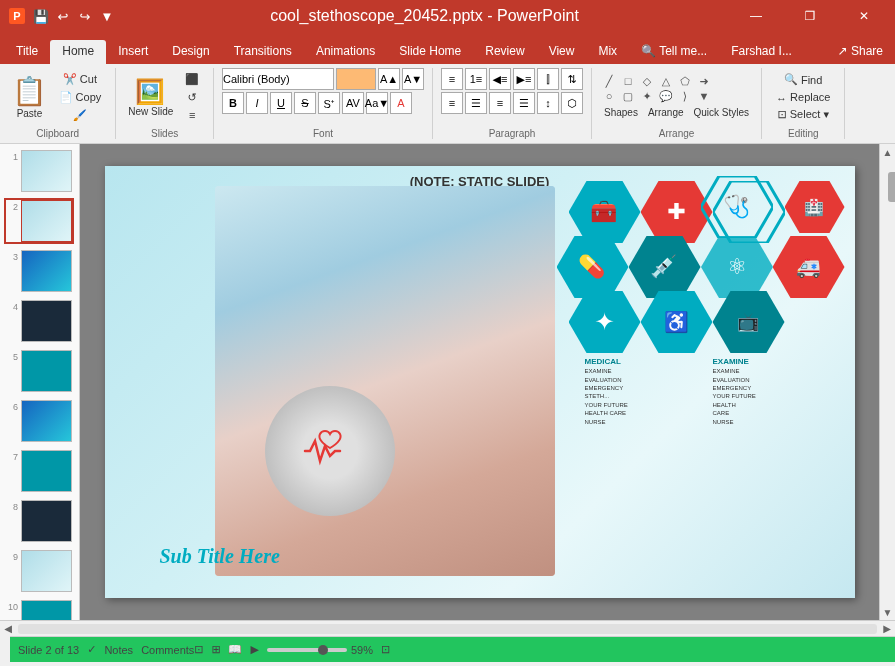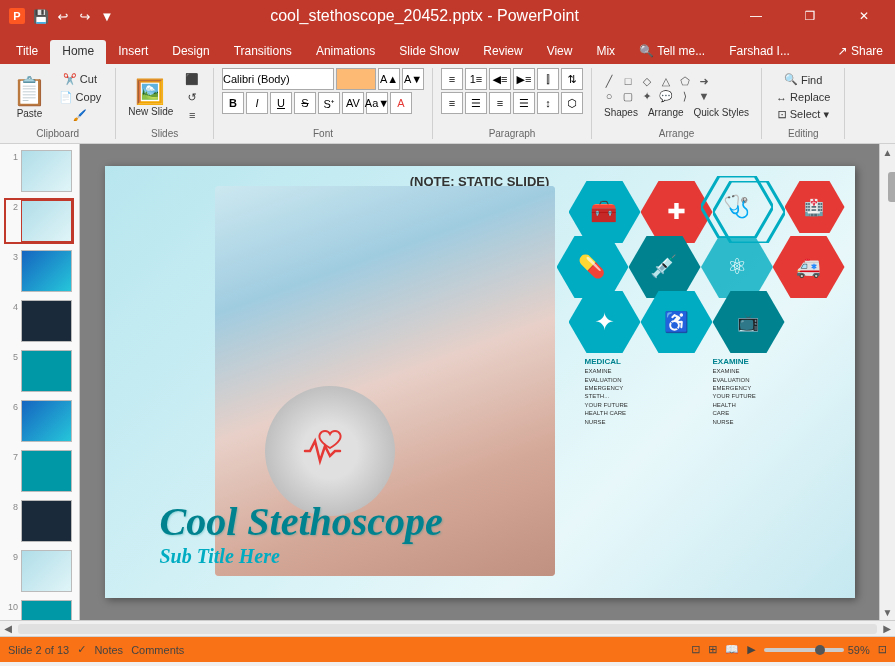--- a/index.html
+++ b/index.html
@@ -236,28 +236,28 @@
       flex: 1;
       height: 10px;
       background: #e0e0e0;
       margin: 0 2px;
       border-radius: 3px;
     }
 
     
     .status-bar {
       height: 26px;
-      background: #f97316;
+      background: #22c55e;
       border-top: 1px solid #d0d0d0;
       display: flex;
       align-items: center;
-      justify-content: space-between;
       padding: 0 8px;
       font-size: 11px;
       color: #444;
+      margin-left: 10px;
     }
     .status-left { display: flex; align-items: center; gap: 8px; }
     .status-right { display: flex; align-items: center; gap: 8px; }
     .zoom-area { display: flex; align-items: center; gap: 4px; }
     .zoom-slider {
       width: 80px;
       height: 4px;
       background: #ccc;
       border-radius: 2px;
       position: relative;
@@ -351,21 +351,21 @@
   </div>
 </div>
 
 <div class="ribbon-tabs">
   <div class="ribbon-tab">Title</div>
   <div class="ribbon-tab active">Home</div>
   <div class="ribbon-tab">Insert</div>
   <div class="ribbon-tab">Design</div>
   <div class="ribbon-tab">Transitions</div>
   <div class="ribbon-tab">Animations</div>
-  <div class="ribbon-tab">Slide Show</div>
+  <div class="ribbon-tab">Slide Home</div>
   <div class="ribbon-tab">Review</div>
   <div class="ribbon-tab">View</div>
   <div class="ribbon-tab">Mix</div>
   <div class="ribbon-tab">🔍 Tell me...</div>
   <div class="ribbon-tab">Farshad I...</div>
   <div class="ribbon-tab" style="margin-left:auto;">↗ Share</div>
 </div>
 
 <div class="ribbon">
 
@@ -602,21 +602,20 @@
 
         <div style="position:absolute;left:144px;top:0px;width:72px;height:62px;background:transparent;">
           <svg viewBox="0 0 72 62" width="72" height="62">
             <polygon points="18,0 54,0 72,31 54,62 18,62 0,31" fill="none" stroke="#00acc1" stroke-width="3"></polygon>
             <text x="36" y="38" text-anchor="middle" font-size="22" fill="#00838f">🩺</text>
           </svg>
         </div>
       </div>
 
       <div style="position:absolute;bottom:30px;left:55px;text-align:left;">
-        <div style="font-size:40px;font-weight:bold;color:#00838f;font-style:italic;font-family:Georgia,serif;text-shadow:1px 1px 2px rgba(0,150,150,0.3);">Cool Stethoscope</div>
         <div style="font-size:20px;font-weight:bold;color:#00acc1;font-style:italic;font-family:Georgia,serif;">Sub Title Here</div>
       </div>
     </div>
   </div>
 
   <div class="right-scroll">
     <div class="scroll-arrow">▲</div>
     <div style="flex:1;position:relative;">
       <div class="scroll-thumb" style="position:absolute;top:10px;"></div>
     </div>

